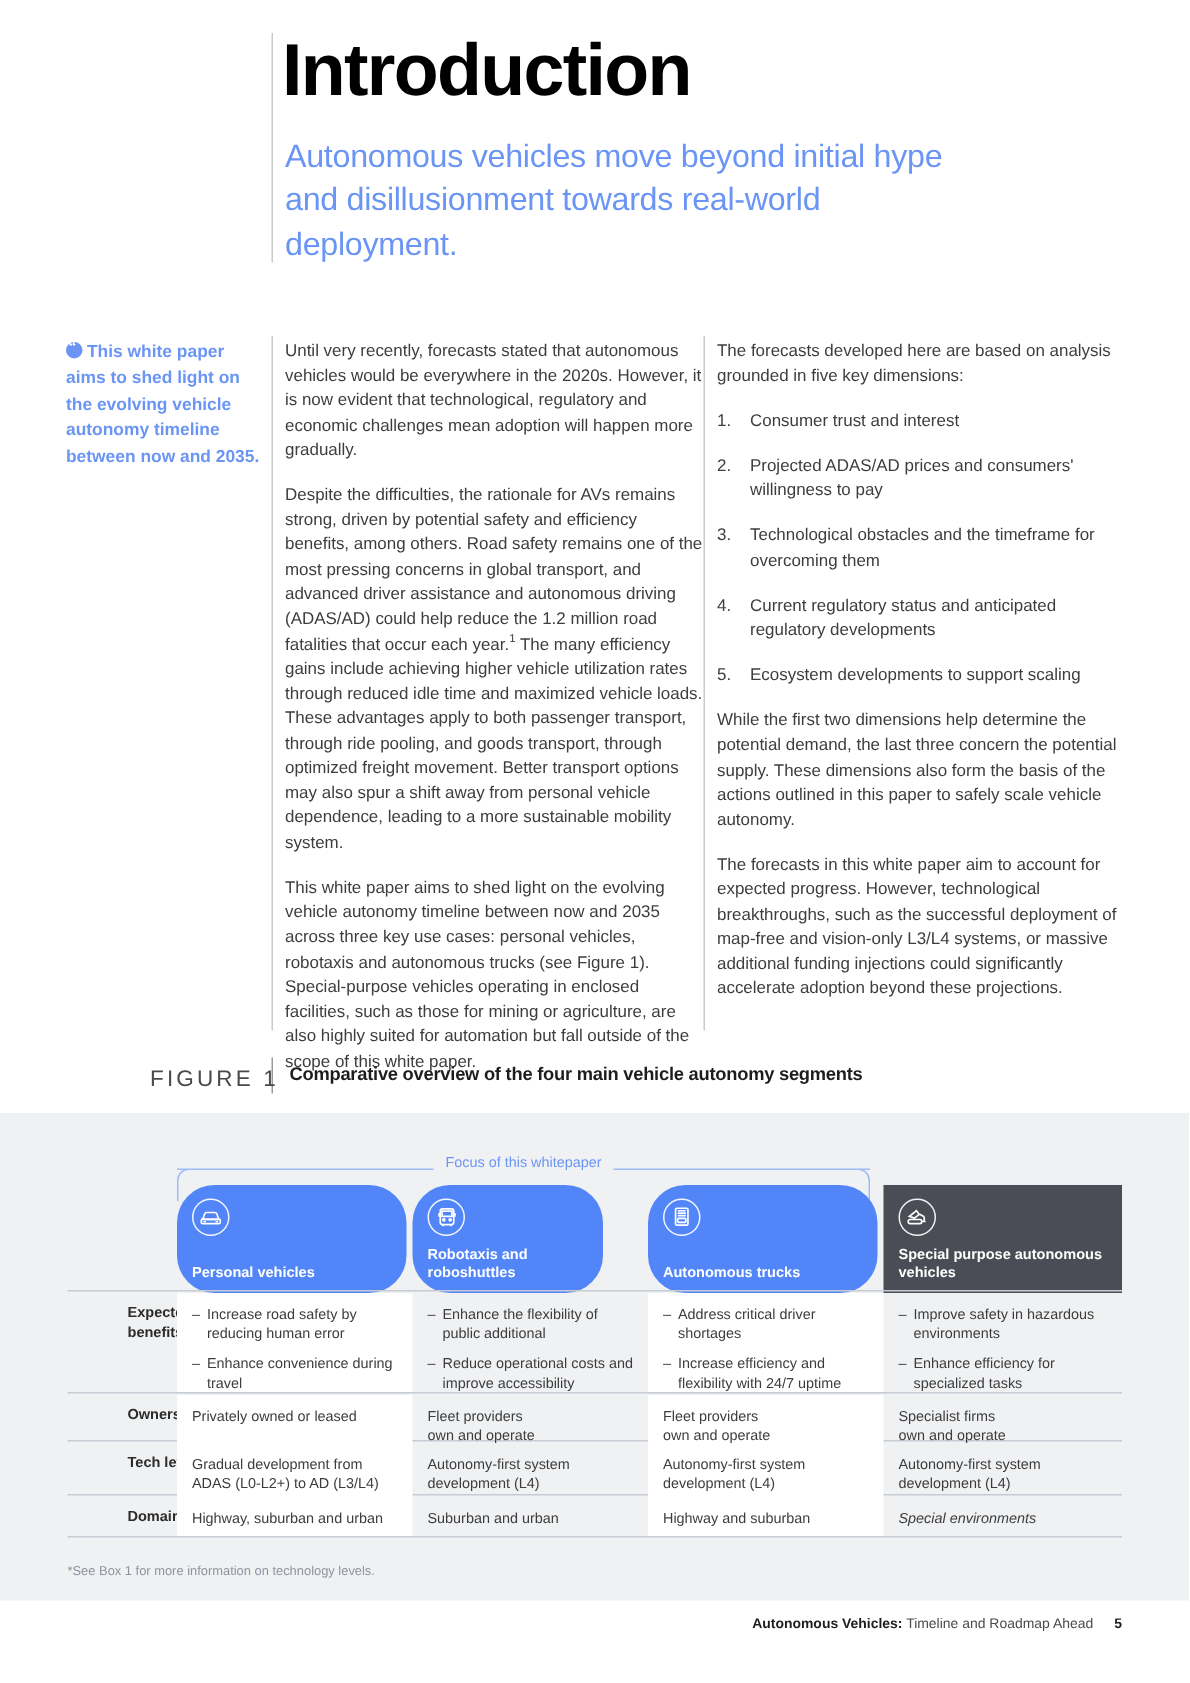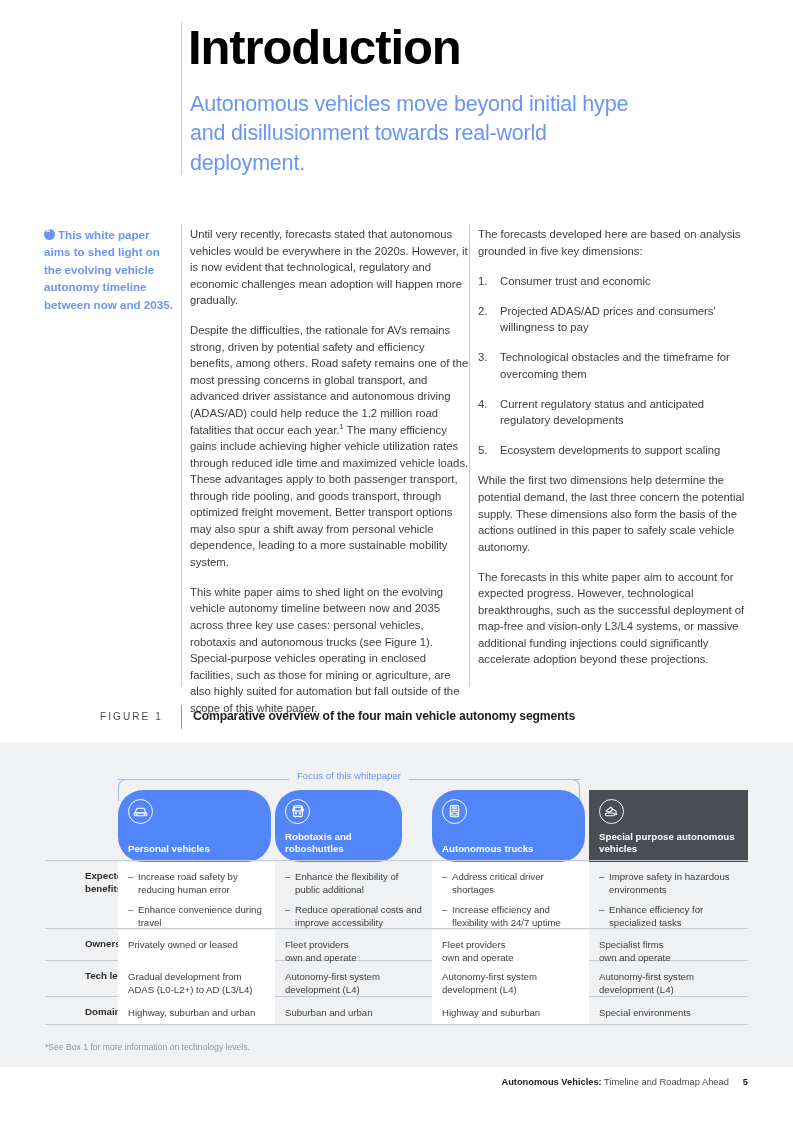--- a/index.html
+++ b/index.html
@@ -73,21 +73,21 @@
   ol.dims li:last-child { margin-bottom: 0; }
   ol.dims li .num { position: absolute; left: 0; top: 0; }
 
   
   .fig-rule {
     position: absolute; left: 181px; top: 705px; width: 1px; height: 24px;
     background: #9a9a9a;
   }
   .fig-label {
     position: absolute; left: 100px; top: 711px;
-    font-size: 10px; color:#4a4a4a; letter-spacing: 2.1px;
+    font-size: 15px; color:#4a4a4a; letter-spacing: 2.1px;
   }
   .fig-title {
     position: absolute; left: 193px; top: 709px;
     font-size: 12.2px; font-weight: bold; color:#1d1d1d; letter-spacing: -0.15px;
   }
 
   
   .panel {
     position: absolute; left:0; top:742px; width:793px; height:325px;
     background:#f0f1f3;
@@ -193,21 +193,21 @@
 
     <div class="body-col col-left">
       <p>Until very recently, forecasts stated that autonomous vehicles would be everywhere in the 2020s. However, it is now evident that technological, regulatory and economic challenges mean adoption will happen more gradually.</p>
       <p><span>Despite the difficulties, the rationale for AVs remains strong, driven by potential safety and efficiency benefits, among others. Road safety remains one of the most pressing concerns in global transport, and advanced driver assistance and autonomous driving (ADAS/AD) could help reduce the 1.2 million road fatalities that occur each year.</span><sup>1</sup><span> The many efficiency gains include achieving higher vehicle utilization rates through reduced idle time and maximized vehicle loads. These advantages apply to both passenger transport, through ride pooling, and goods transport, through optimized freight movement. Better transport options may also spur a shift away from personal vehicle dependence, leading to a more sustainable mobility system.</span></p>
       <p>This white paper aims to shed light on the evolving vehicle autonomy timeline between now and 2035 across three key use cases: personal vehicles, robotaxis and autonomous trucks (see Figure 1). Special-purpose vehicles operating in enclosed facilities, such as those for mining or agriculture, are also highly suited for automation but fall outside of the scope of this white paper.</p>
     </div>
 
     <div class="body-col col-right">
       <p>The forecasts developed here are based on analysis grounded in five key dimensions:</p>
       <ol class="dims" id="dims-list">
-          <li><span class="num">1.</span><span>Consumer trust and economic</span></li>
+          <li><span class="num">1.</span><span>Consumer trust and interest</span></li>
           <li><span class="num">2.</span><span>Projected ADAS/AD prices and consumers' willingness to pay</span></li>
           <li><span class="num">3.</span><span>Technological obstacles and the timeframe for overcoming them</span></li>
           <li><span class="num">4.</span><span>Current regulatory status and anticipated regulatory developments</span></li>
           <li><span class="num">5.</span><span>Ecosystem developments to support scaling</span></li>
         </ol>
       <p>While the first two dimensions help determine the potential demand, the last three concern the potential supply. These dimensions also form the basis of the actions outlined in this paper to safely scale vehicle autonomy.</p>
       <p>The forecasts in this white paper aim to account for expected progress. However, technological breakthroughs, such as the successful deployment of map-free and vision-only L3/L4 systems, or massive additional funding injections could significantly accelerate adoption beyond these projections.</p>
     </div>
 
     <div class="fig-rule"></div>
@@ -350,21 +350,21 @@
         <div class="cells" style="height: 26px;">
           <div class="cell k0 white" style="height: 26px;">
             <div>Highway, suburban and urban</div>
           </div>
           <div class="cell k1" style="height: 26px;">
             <div>Suburban and urban</div>
           </div>
           <div class="cell k2 white" style="height: 26px;">
             <div>Highway and suburban</div>
           </div>
-          <div class="cell k3" style="height: 26px;">
+          <div class="cell k3" style="height: 26px; font-style: italic;">
             <div>Special environments</div>
           </div>
         </div>
       </div>
     </div>
 
   <div class="footnote">*See Box 1 for more information on technology levels.</div>
 
   <div class="footer">
     <b>Autonomous Vehicles:</b><span> Timeline and Roadmap Ahead</span><span class="pg">5</span>

